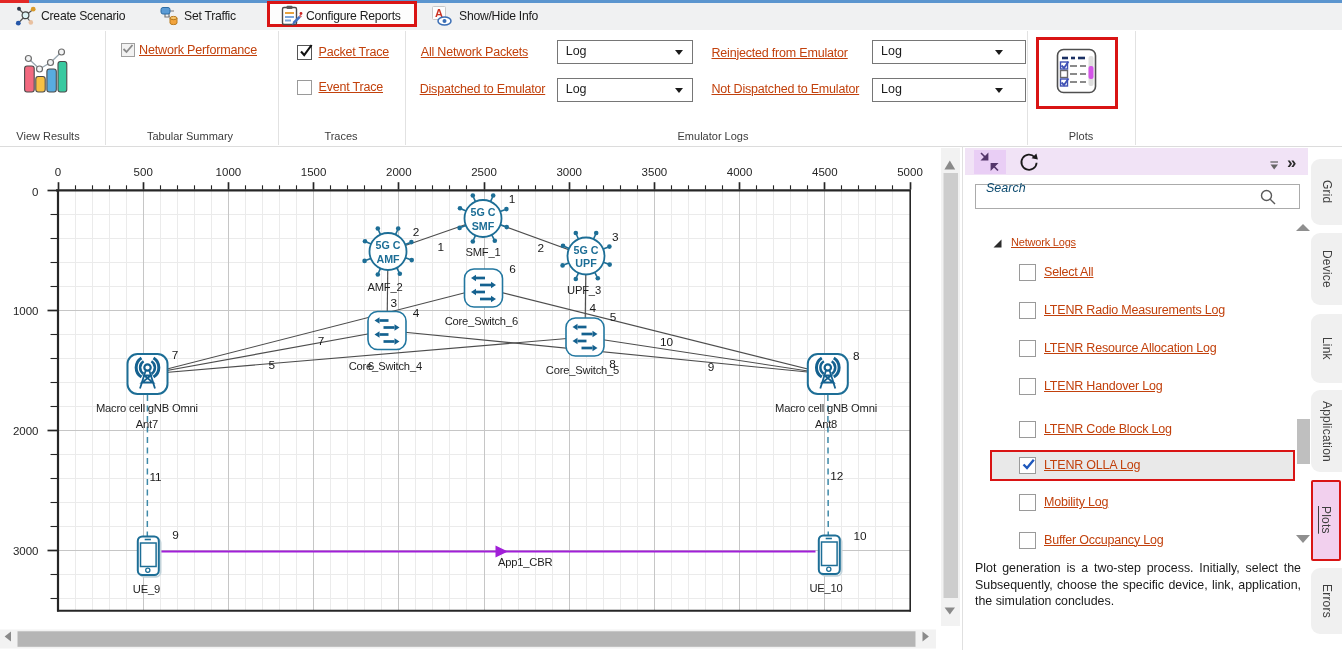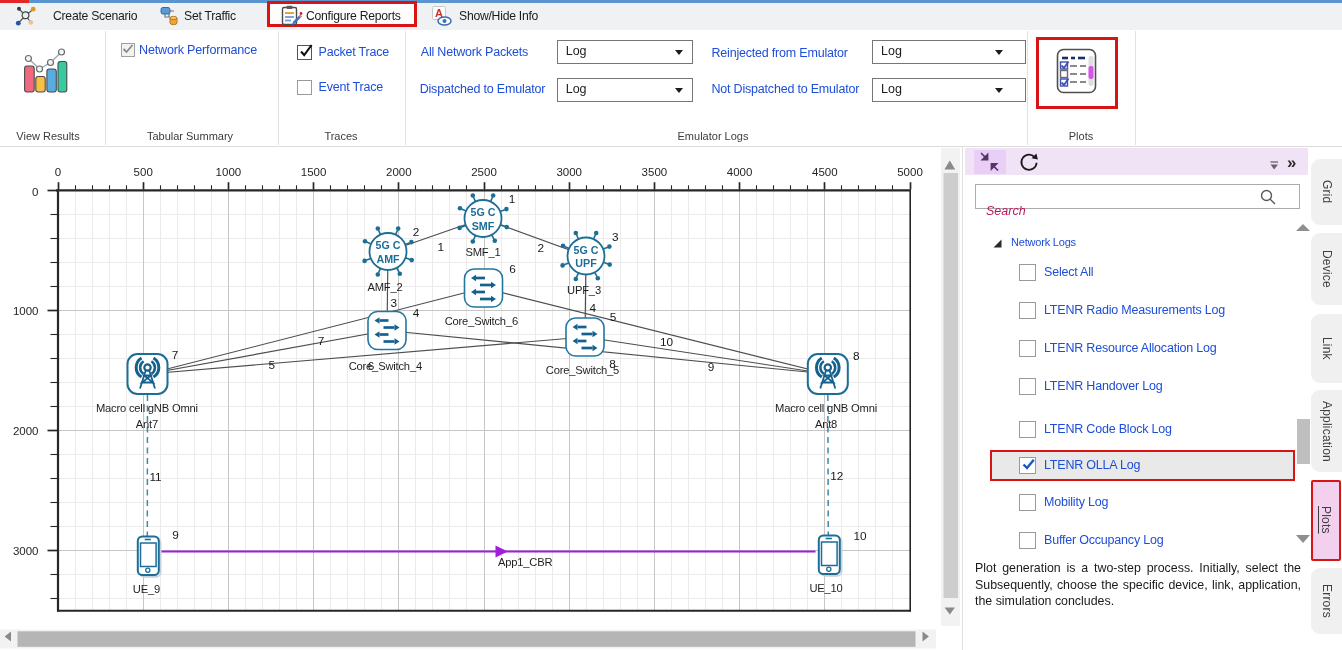--- a/index.html
+++ b/index.html
@@ -2,42 +2,42 @@
 <html><head><meta charset="utf-8"><style>
 html,body{margin:0;padding:0;width:1342px;height:650px;overflow:hidden;background:#fff;font-family:"Liberation Sans",sans-serif;-webkit-font-smoothing:antialiased;}
 .a{position:absolute;}
 .lbl{position:absolute;color:#1b1b1b;font-size:12.2px;letter-spacing:-0.25px;white-space:nowrap;}
 .sec{position:absolute;color:#3c3c3c;font-size:11px;text-align:center;white-space:nowrap;}
 .sep{position:absolute;top:31px;height:114px;width:1px;background:#e2e2e2;}
 .cb{position:absolute;background:#fff;border:1px solid #8a8a8a;}
 .drop{position:absolute;background:#fff;border:1px solid #767676;}
 .dtxt{position:absolute;left:8px;top:3.5px;font-size:12.5px;color:#1b1b1b;}
 .dtri{position:absolute;right:9px;top:9px;width:0;height:0;border-left:4.6px solid transparent;border-right:4.6px solid transparent;border-top:5px solid #1b1b1b;}
-.titem{position:absolute;font-size:12.5px;letter-spacing:-0.2px;color:#1d4ed8;white-space:nowrap;}
+.titem{position:absolute;font-size:12.5px;letter-spacing:-0.2px;color:#c2410c;white-space:nowrap;text-decoration:underline;}
 .tab{position:absolute;left:1311px;width:31px;background:#f0f0f0;border-radius:9px 0 0 9px;display:flex;align-items:center;justify-content:center;}
 .tab span{writing-mode:vertical-rl;font-size:12px;color:#3f3f3f;letter-spacing:0.2px;}
 </style></head><body>
 <div class="a" style="left:0;top:0;width:29px;height:2.5px;background:#e32726"></div>
 <div class="a" style="left:29px;top:0;width:1313px;height:2.5px;background:#5b95cf"></div>
 <div class="a" style="left:0;top:2.5px;width:1342px;height:27.5px;background:#f0f1f2"></div>
 <div class="a" style="left:266.5px;top:0.5px;width:144px;height:20px;background:#fdfdfd;border:3px solid #d91414"></div>
 <svg class="a" style="left:14px;top:4px" width="24" height="24" viewBox="0 0 24 24">
 <g stroke="#555" stroke-width="1.2">
       <line x1="11.5" y1="11.5" x2="5" y2="5"></line>
       <line x1="11.5" y1="11.5" x2="19" y2="5.5"></line>
       <line x1="11.5" y1="11.5" x2="4.5" y2="19"></line>
       <line x1="11.5" y1="11.5" x2="16.5" y2="18"></line>
     </g>
 <circle cx="5" cy="4.8" r="2" fill="#303c4d"></circle>
     <circle cx="19.2" cy="5.2" r="2.4" fill="#d99a28"></circle>
 <circle cx="4.3" cy="19.2" r="2.4" fill="#2456a8"></circle>
     <circle cx="16.8" cy="18.4" r="2.3" fill="#e8c0a0"></circle>
 <circle cx="11.5" cy="11.3" r="3.4" fill="#ddf2f4" stroke="#444" stroke-width="1.2"></circle>
   </svg>
-<div class="lbl" style="left:53px;top:8.5px">Create Scenario</div>
+<div class="lbl" style="left:41px;top:8.5px">Create Scenario</div>
 <svg class="a" style="left:158px;top:4px" width="24" height="24" viewBox="0 0 24 24">
 <path d="M7 9 L7 13 L12 13" fill="none" stroke="#777" stroke-width="1.2"></path>
 <path d="M16 7 L11 7 L11 13" fill="none" stroke="#777" stroke-width="1.2"></path>
 <rect x="3" y="3.5" width="9" height="6.5" rx="2" fill="#5b9bd5" stroke="#2e6da4" stroke-width="1"></rect>
 <path d="M12 14 a3.5 1.6 0 0 0 7 0 l0 5 a3.5 1.6 0 0 1 -7 0 Z" fill="#f2a33c" stroke="#b97a1e" stroke-width="1"></path>
 <ellipse cx="15.5" cy="14" rx="3.5" ry="1.6" fill="#f7c66e" stroke="#b97a1e" stroke-width="1"></ellipse>
   </svg>
 <div class="lbl" style="left:184px;top:8.5px">Set Traffic</div>
 <svg class="a" style="left:279px;top:3.5px" width="24" height="24" viewBox="0 0 24 24">
 <rect x="3.5" y="3.5" width="14" height="17" rx="1.5" fill="#fff" stroke="#4a4a4a" stroke-width="1.4"></rect>
@@ -525,21 +525,21 @@
 <svg class="a" style="left:1017.5px;top:152.5px" width="22" height="21" viewBox="0 0 22 21">
 <path d="M 16.6 4.1 A 7.6 7.6 0 1 0 18.6 9.8" fill="none" stroke="#1a1a1a" stroke-width="1.8"></path>
 <polygon points="13.6,5.2 19.9,6.4 18.4,0.4" fill="#1a1a1a"></polygon>
   </svg>
 <svg class="a" style="left:1268.5px;top:160px" width="11" height="11" viewBox="0 0 11 11">
     <line x1="1.5" y1="2" x2="9" y2="2" stroke="#666" stroke-width="1.3"></line>
     <polygon points="1.5,4.5 9,4.5 5.2,9.5" fill="#666"></polygon>
   </svg>
 <div class="a" style="left:1287px;top:153px;font-size:17px;color:#2b2b2b;font-weight:bold;letter-spacing:-2px">››</div>
 <div class="a" style="left:975px;top:183.5px;width:323px;height:23.5px;background:#fff;border:1px solid #ababab"></div>
-<div class="a" style="left:986px;top:204px;font-size:12.5px;font-style:italic;color:#be185d">Search</div>
+<div class="a" style="left:986px;top:181px;font-size:12.5px;font-style:italic;color:#0c4a6e">Search</div>
 <svg class="a" style="left:1259px;top:187.5px" width="19" height="18" viewBox="0 0 19 18">
 <circle cx="7.5" cy="7.5" r="5" fill="none" stroke="#5a5a5a" stroke-width="1.4"></circle>
 <line x1="11.2" y1="11.2" x2="16" y2="16" stroke="#5a5a5a" stroke-width="1.4"></line>
   </svg>
 <svg class="a" style="left:1296px;top:224px" width="14" height="8" viewBox="0 0 14 8">
     <polygon points="7,0 0,7 14,7" fill="#8f8f8f"></polygon>
   </svg>
 <svg class="a" style="left:992px;top:237.5px" width="12" height="12" viewBox="0 0 12 12">
     <polygon points="9.5,1.5 9.5,9.5 1.5,9.5" fill="#2b2b2b"></polygon>
   </svg>

